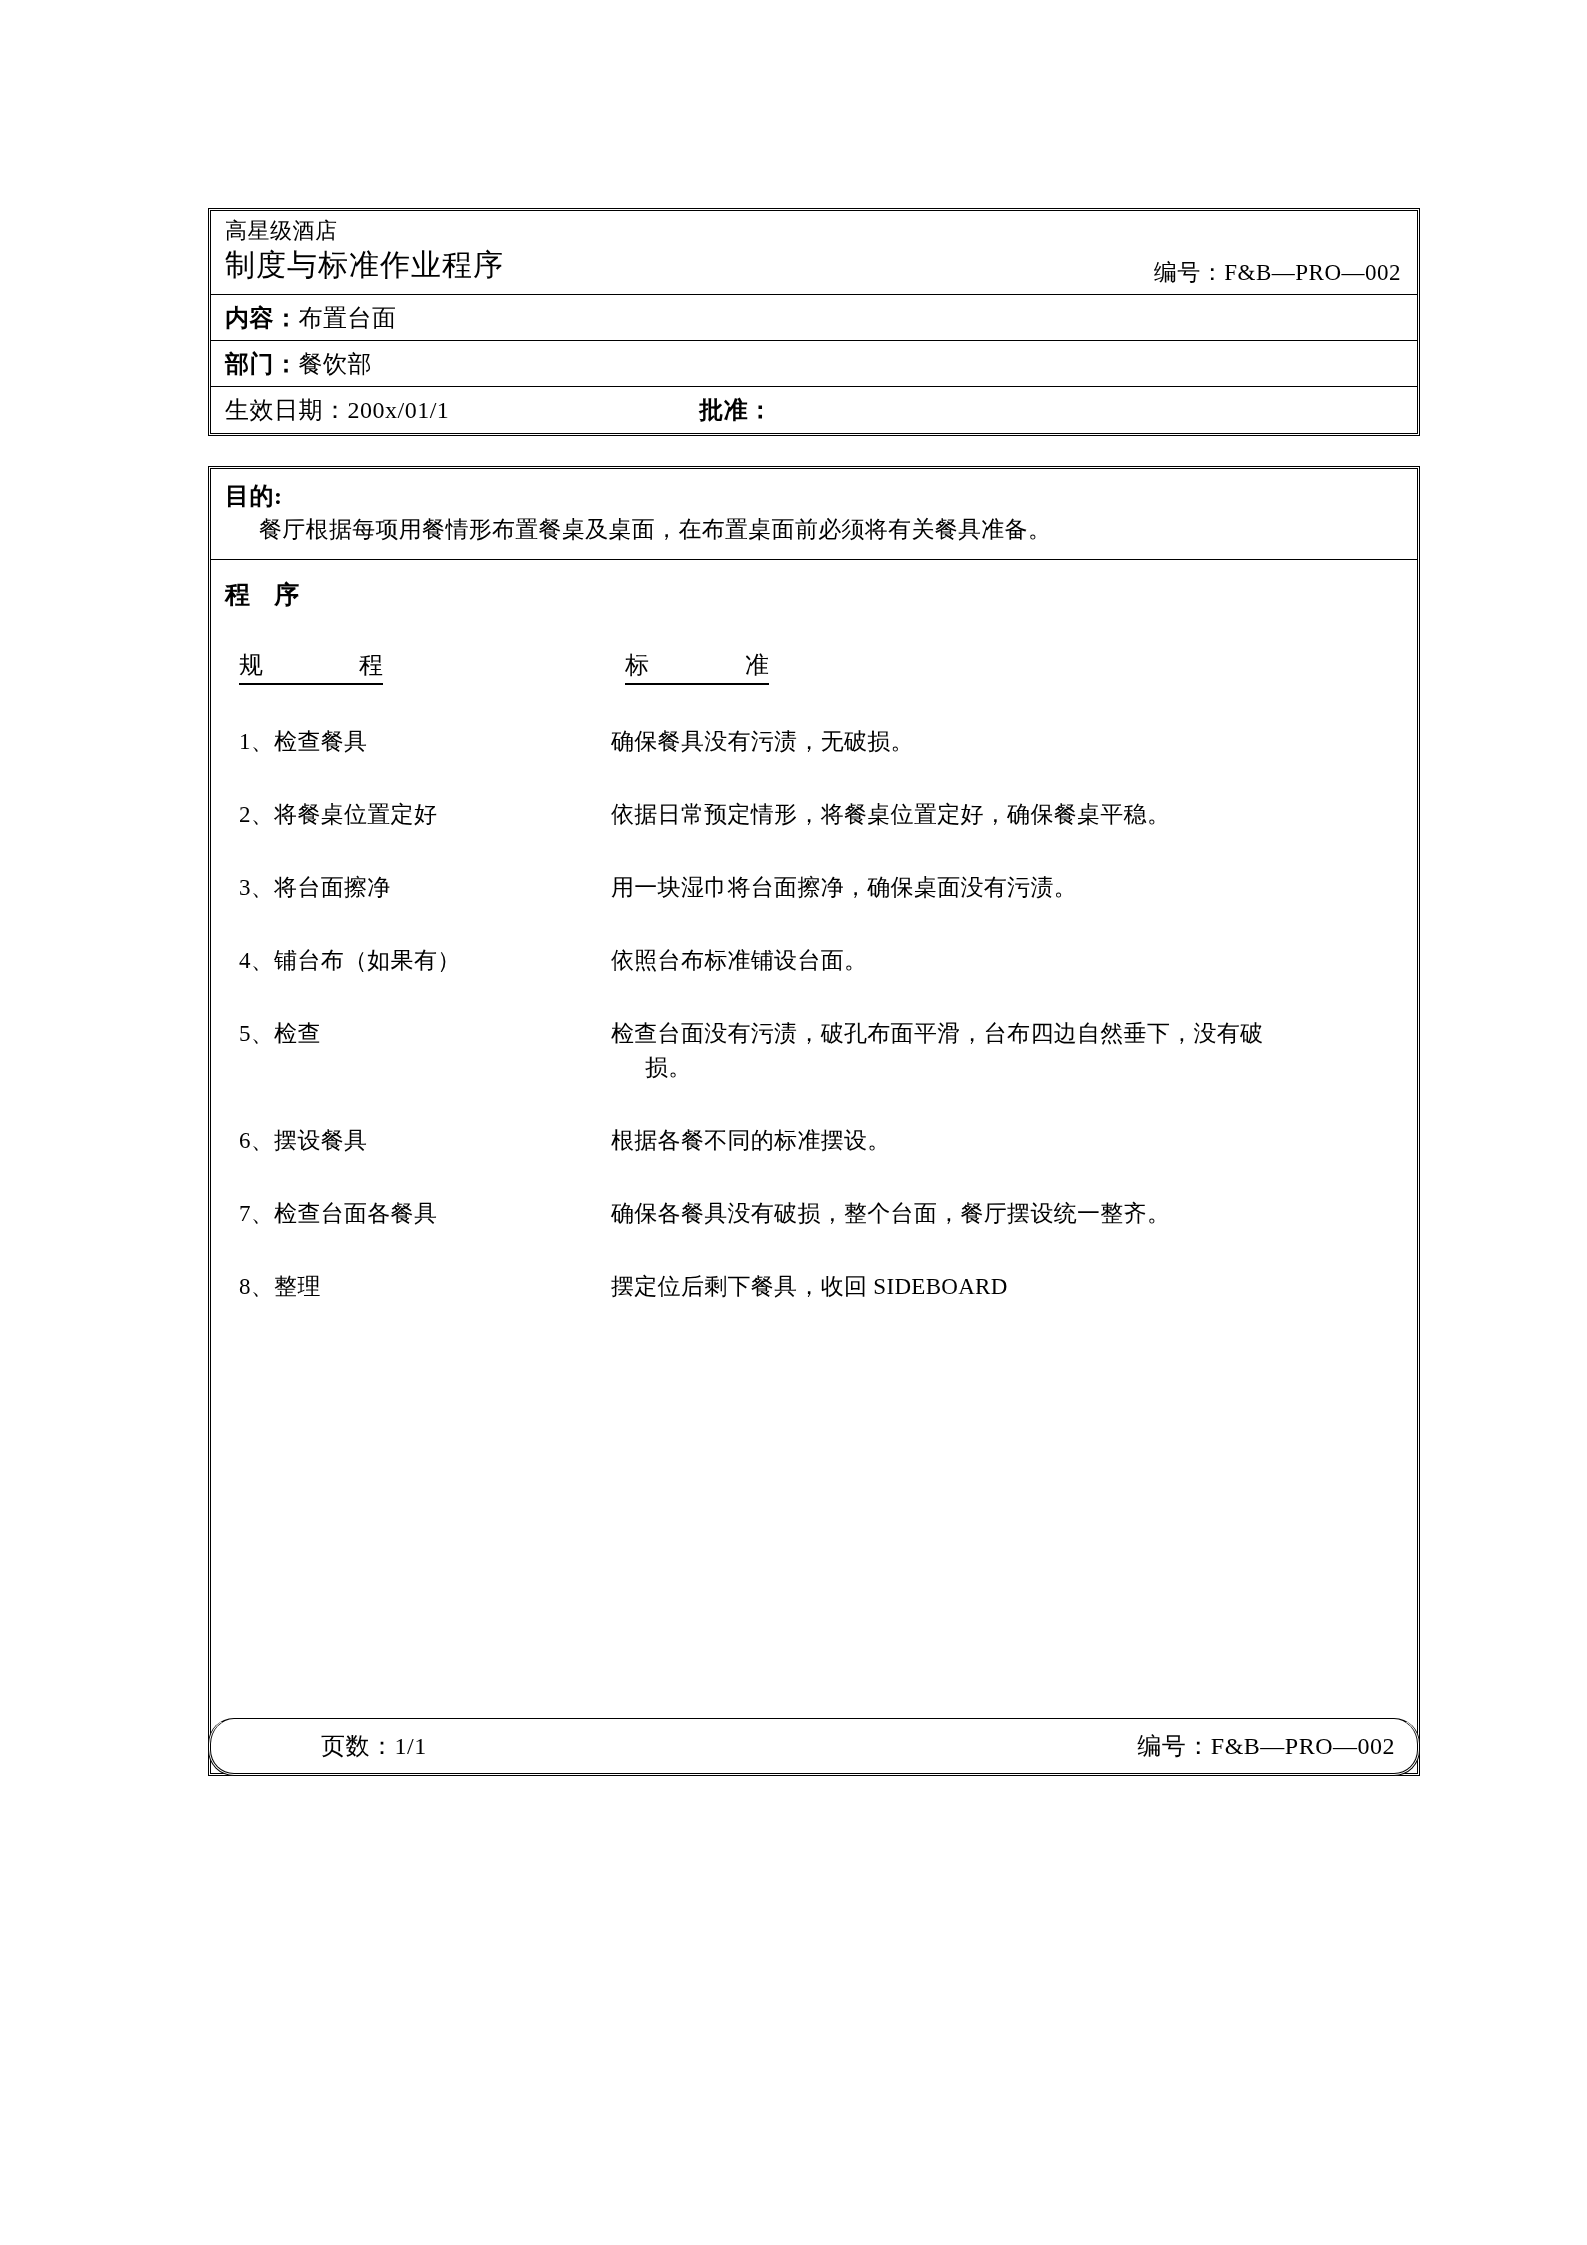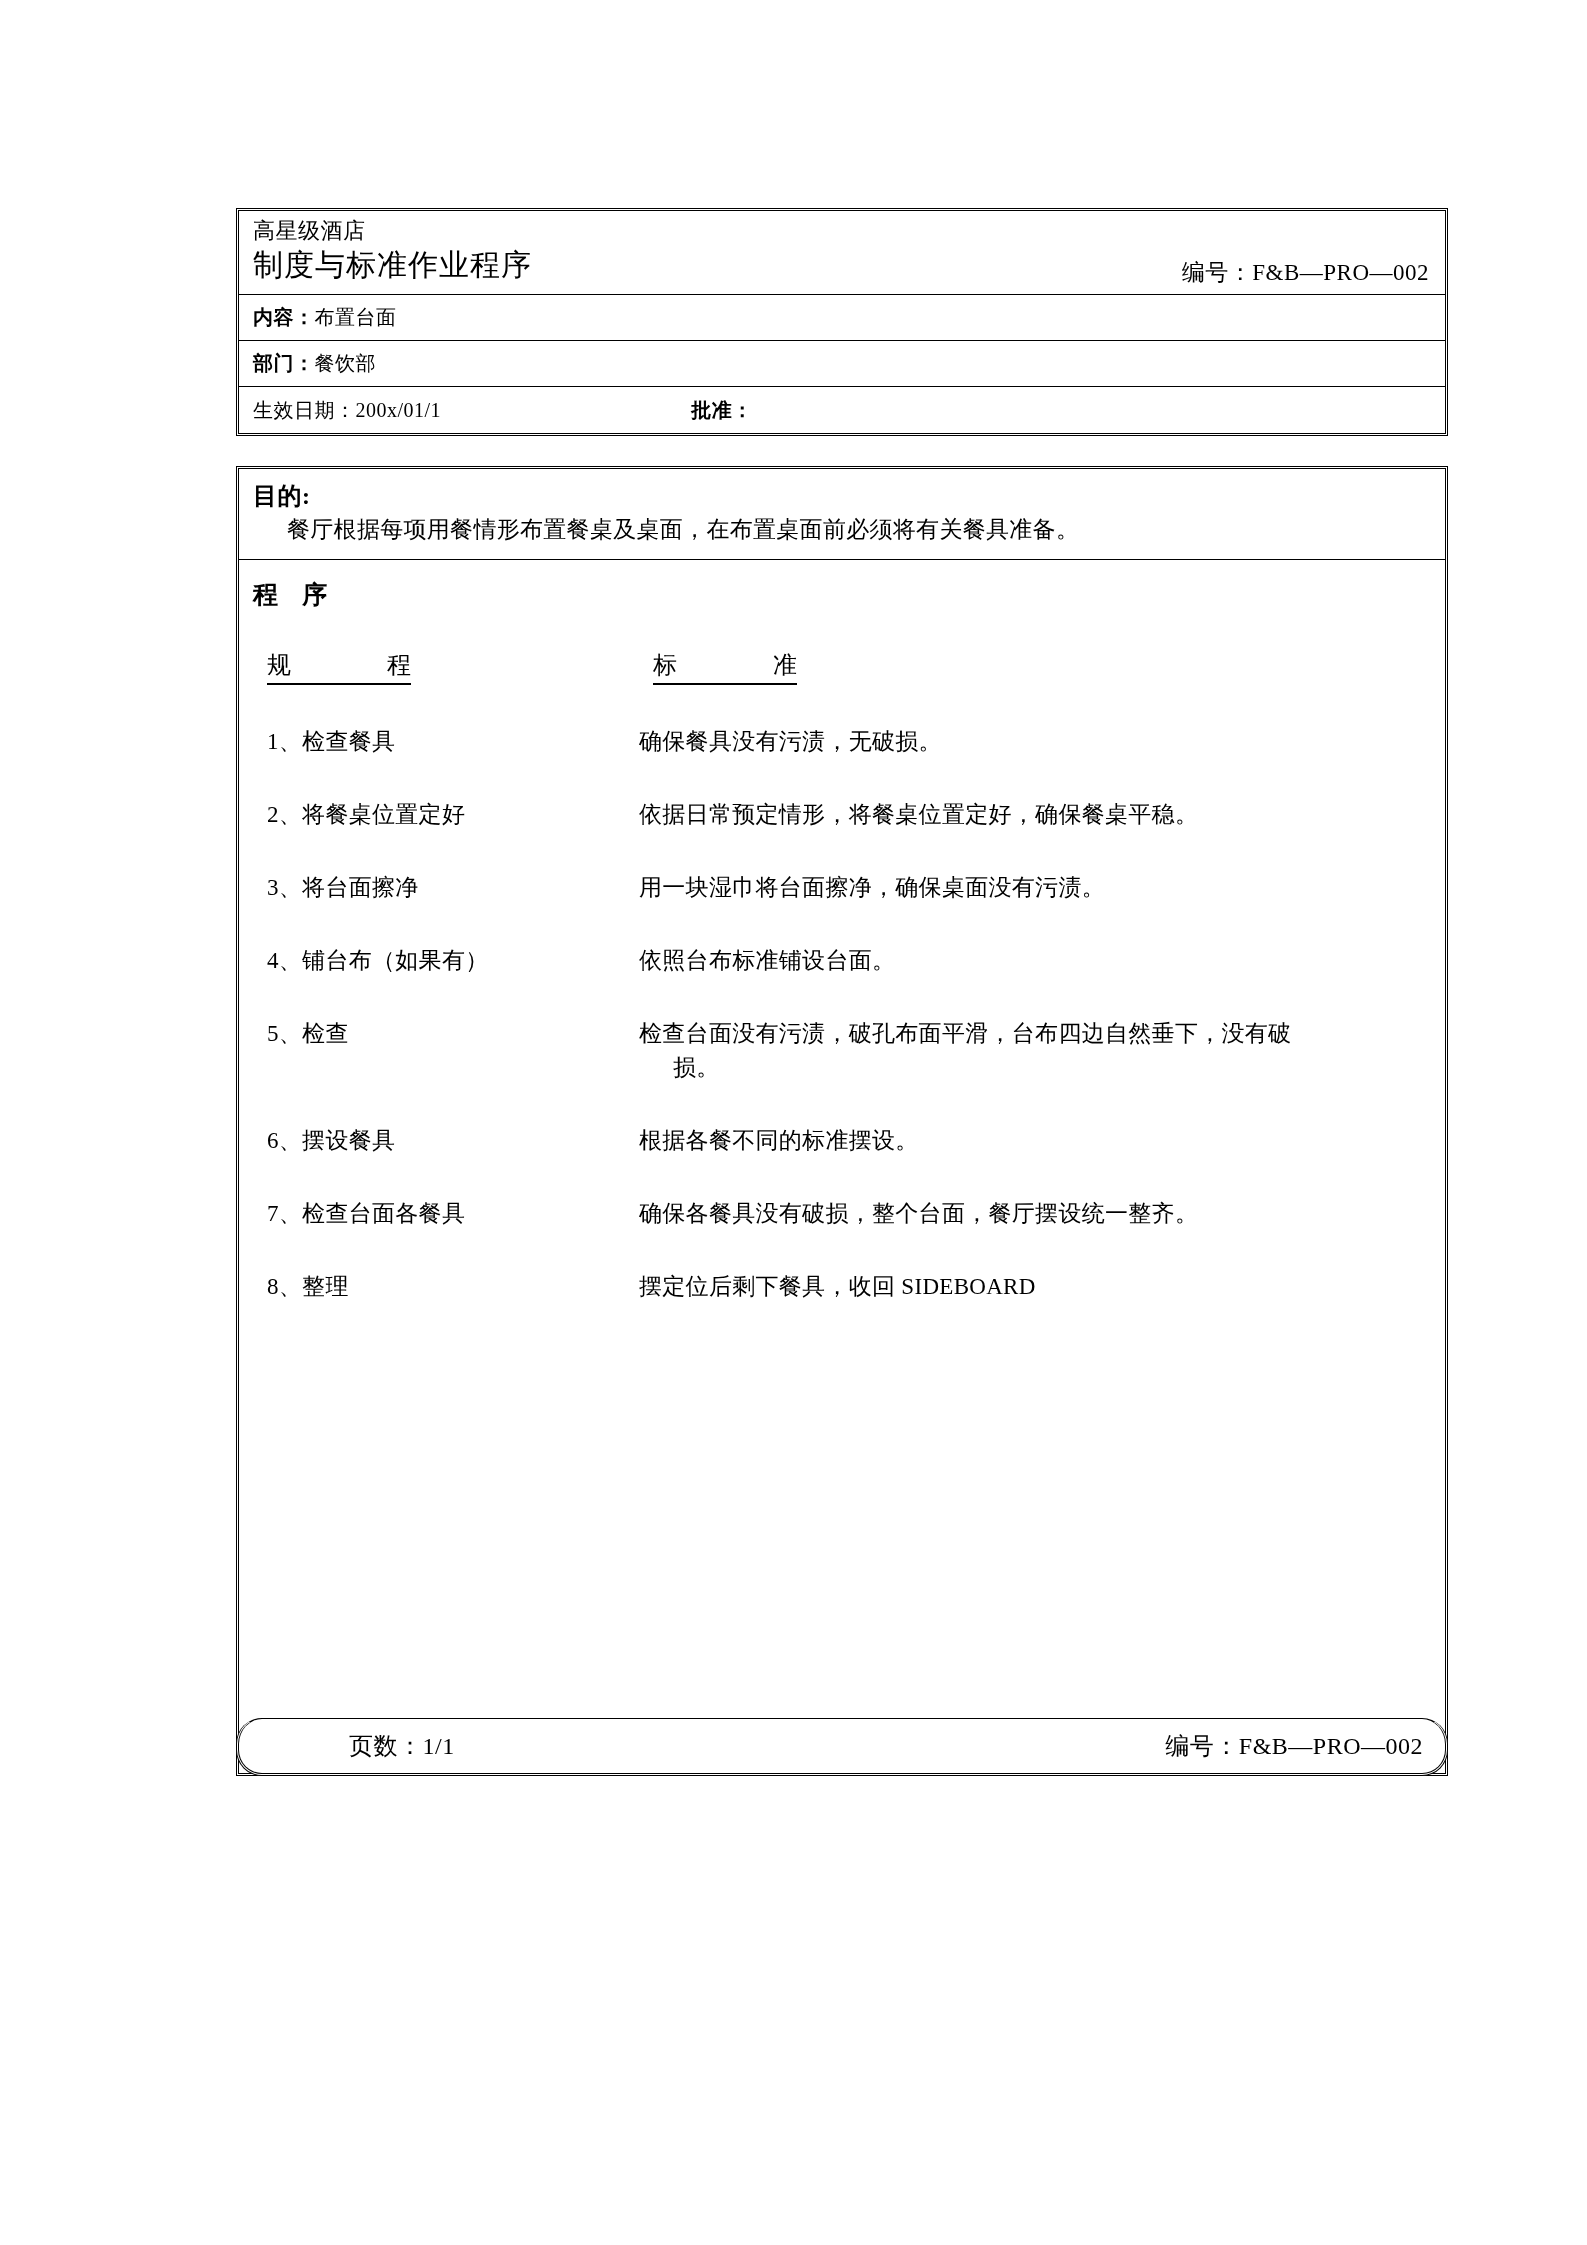--- a/index.html
+++ b/index.html
@@ -26,21 +26,20 @@
 
   
   .doc-table {
     position: absolute;
     left: 208px;
     width: 1212px;
     border-collapse: collapse;
     box-sizing: border-box;
     border: 3px double #000000;
     background: #ffffff;
-    margin-left: 28px;
   }
   .doc-table .row {
     display: flex;
     align-items: center;
     box-sizing: border-box;
     border-bottom: 1px solid #000000;
     padding: 0 14px;
   }
   .doc-table .row.last {
     border-bottom: none;
@@ -72,21 +71,21 @@
     position: absolute;
     right: 16px;
     bottom: 6px;
     font-size: 23px;
     letter-spacing: 0.5px;
     white-space: nowrap;
   }
 
   .meta-row {
     height: 46px;
-    font-size: 20px;
+    font-size: 24px;
     letter-spacing: 0.5px;
   }
   .meta-row .label { font-weight: bold; }
   .meta-row .value { font-weight: normal; }
   .meta-row .approve {
     margin-left: 250px;
     font-weight: bold;
   }
   .meta-row.date-row { font-weight: normal; }
   .meta-row.date-row .label { font-weight: normal; }

